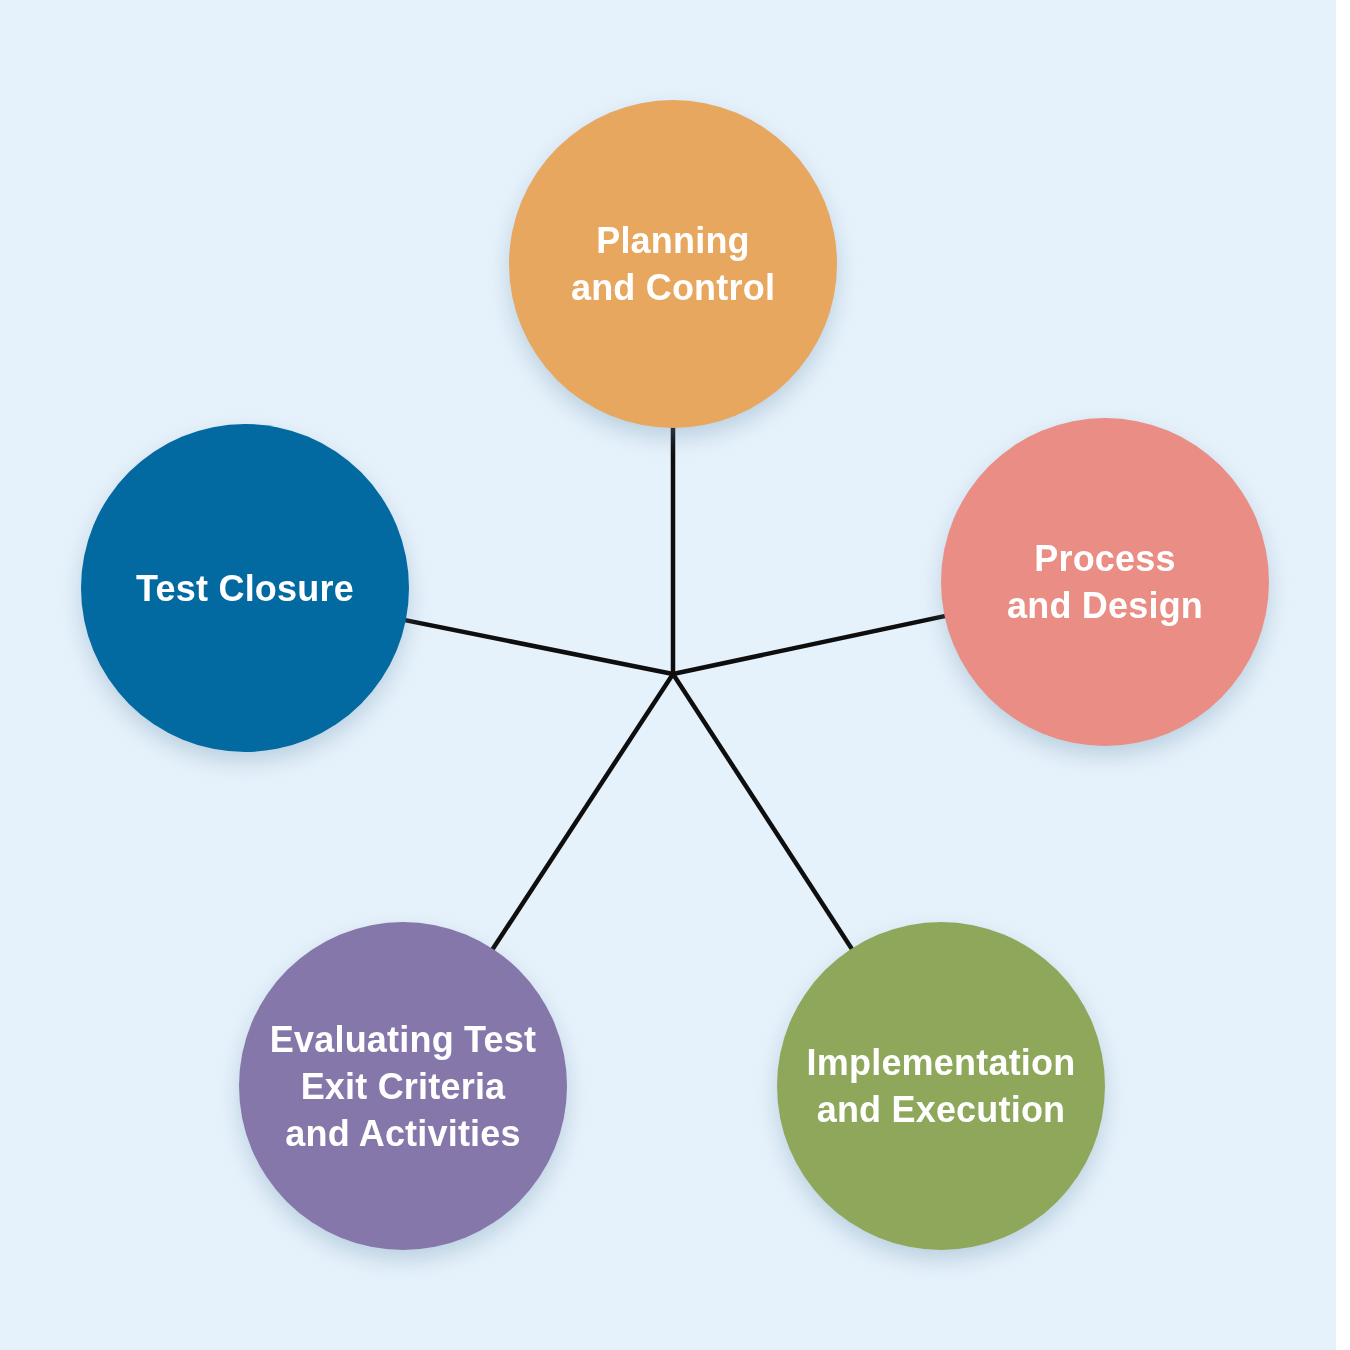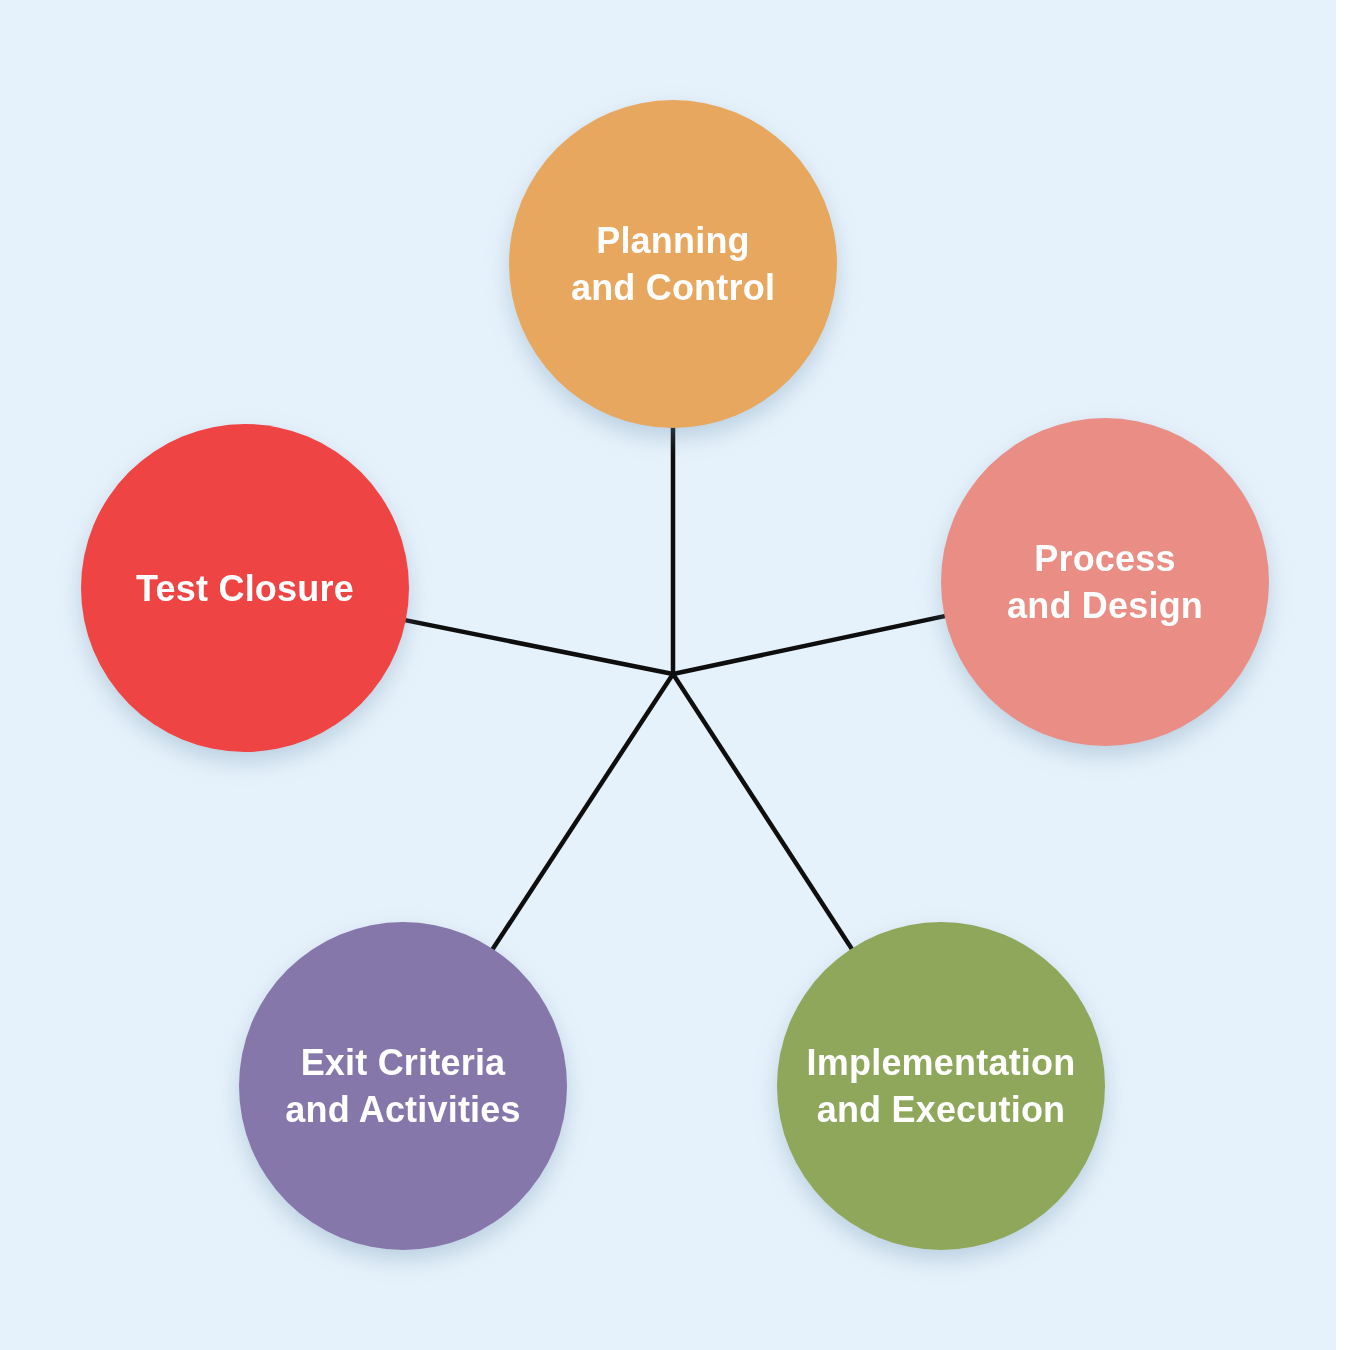--- a/index.html
+++ b/index.html
@@ -85,25 +85,26 @@
 
   <div class="node node-bottom-right" style="background: rgb(143, 167, 90);">
     <div class="label">
       <span>Implementation</span>
       <span>and Execution</span>
     </div>
   </div>
 
   <div class="node node-bottom-left" style="background: rgb(134, 119, 171);">
     <div class="label">
+      <span>Evaluating Test</span>
       <span>Exit Criteria</span>
       <span>and Activities</span>
     </div>
   </div>
 
-  <div class="node node-left" style="background: #ef4444;">
+  <div class="node node-left" style="background: #0369a1;">
     <div class="label">
       <span>Test Closure</span>
     </div>
   </div>
 
 
 </div>
 
 </body></html>

